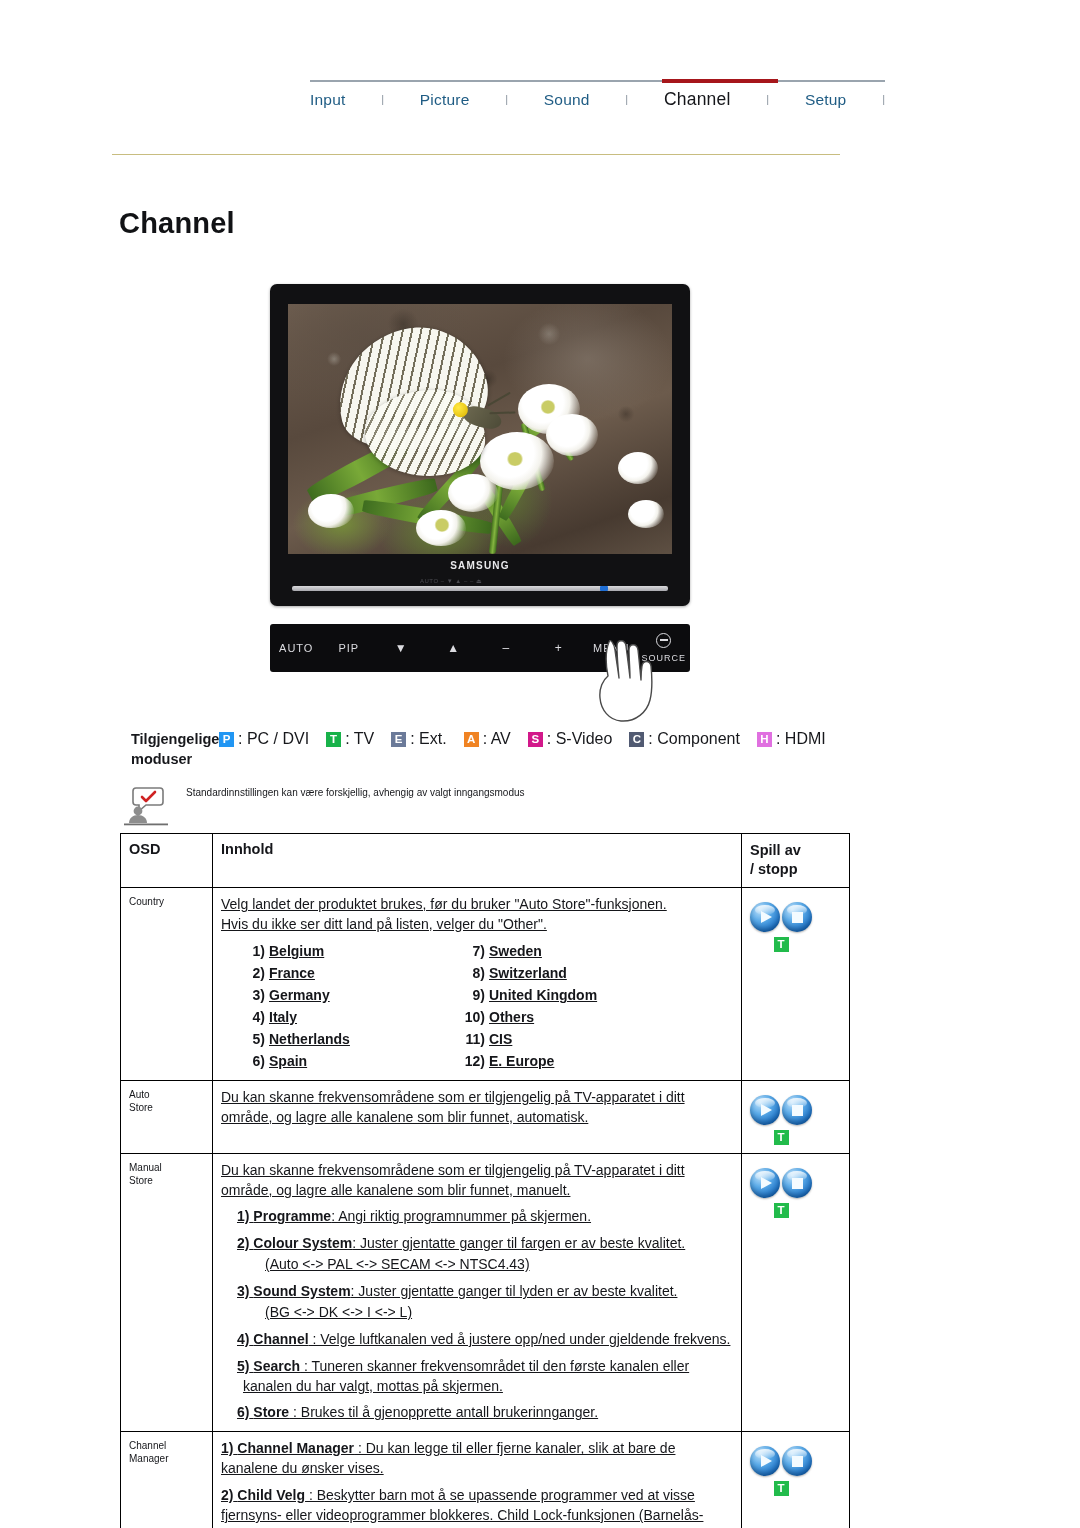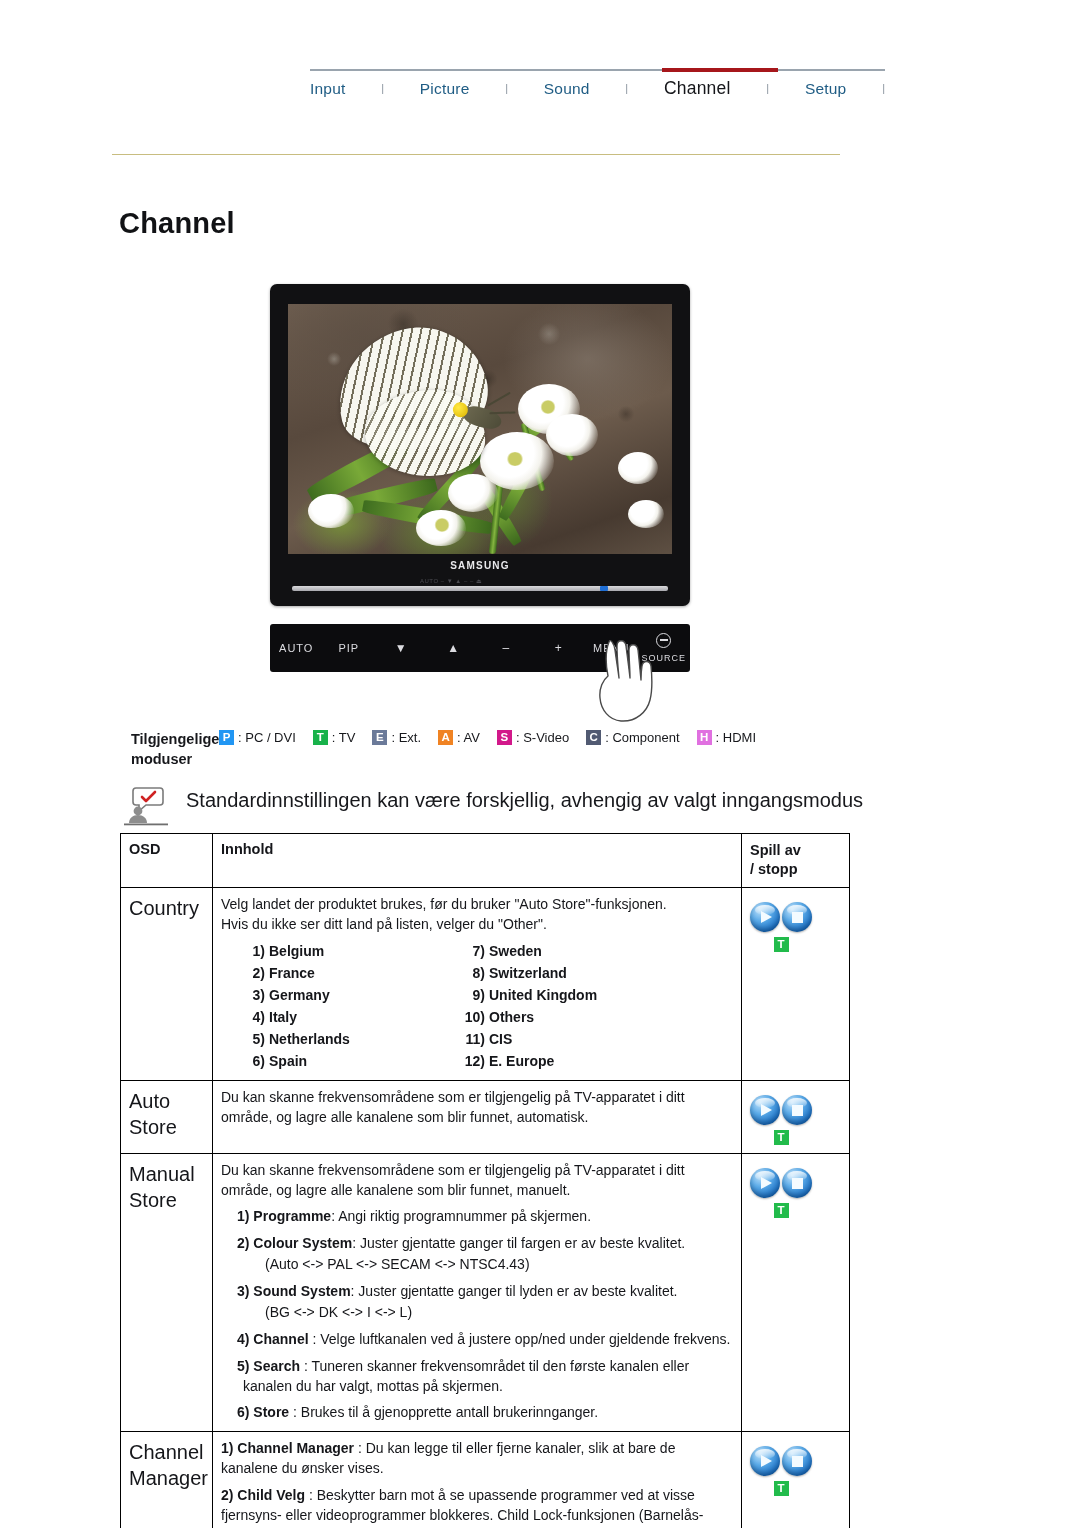--- a/index.html
+++ b/index.html
@@ -13,21 +13,21 @@
     position: relative;
     font-family: "Liberation Sans", sans-serif;
     color: #1a1a1a;
     overflow: hidden;
   }
 
   
   .nav-wrap {
     position: absolute;
     left: 310px;
-    top: 69px;
+    top: 80px;
     width: 575px;
   }
   .nav-rule {
     height: 2px;
     background: #9aa4ae;
     width: 100%;
     position: relative;
   }
   .nav-active-bar {
     position: absolute;
@@ -318,34 +318,34 @@
   .badge {
     display: inline-block;
     width: 15px; height: 15px;
     line-height: 15px;
     text-align: center;
     color: #fff;
     font-size: 11.5px;
     font-weight: bold;
     margin-right: 4px;
   }
-  .mode-text { font-size: 13px; }
+  .mode-text { font-size: 16px; }
 
   
   .note {
     position: absolute;
     left: 124px;
     top: 786px;
     width: 750px;
     display: flex;
     align-items: flex-start;
   }
   .note-icon { width: 62px; flex: none; padding-top: 1px; }
   .note-text {
-    font-size: 20px;
+    font-size: 10px;
     line-height: 1.45;
     color: #17181c;
   }
 
   
   .tbl {
     position: absolute;
     left: 120px;
     top: 833px;
     width: 730px;
@@ -362,25 +362,25 @@
     font-weight: normal;
   }
   .col-osd { width: 92px; }
   .col-play { width: 108px; }
   .tbl th {
     font-weight: bold;
     font-size: 14.5px;
   }
   .cell-osd {
     font-weight: bold;
-    font-size: 20px;
+    font-size: 10px;
     line-height: 1.3;
   }
   .play-head { font-weight: bold; line-height: 1.3; }
-  .cell-body { line-height: 1.42; }
+  .cell-body { line-height: 1.42; text-decoration: underline; }
   .cell-body p { margin: 0; }
   .sub { padding-left: 22px; text-indent: -6px; margin-top: 7px !important; }
   .sub-cont { padding-left: 44px; margin-top: 1px !important; }
   .b { font-weight: bold; }
 
   .country-grid {
     margin-top: 8px;
     display: grid;
     grid-template-columns: 220px 1fr;
     row-gap: 2px;

